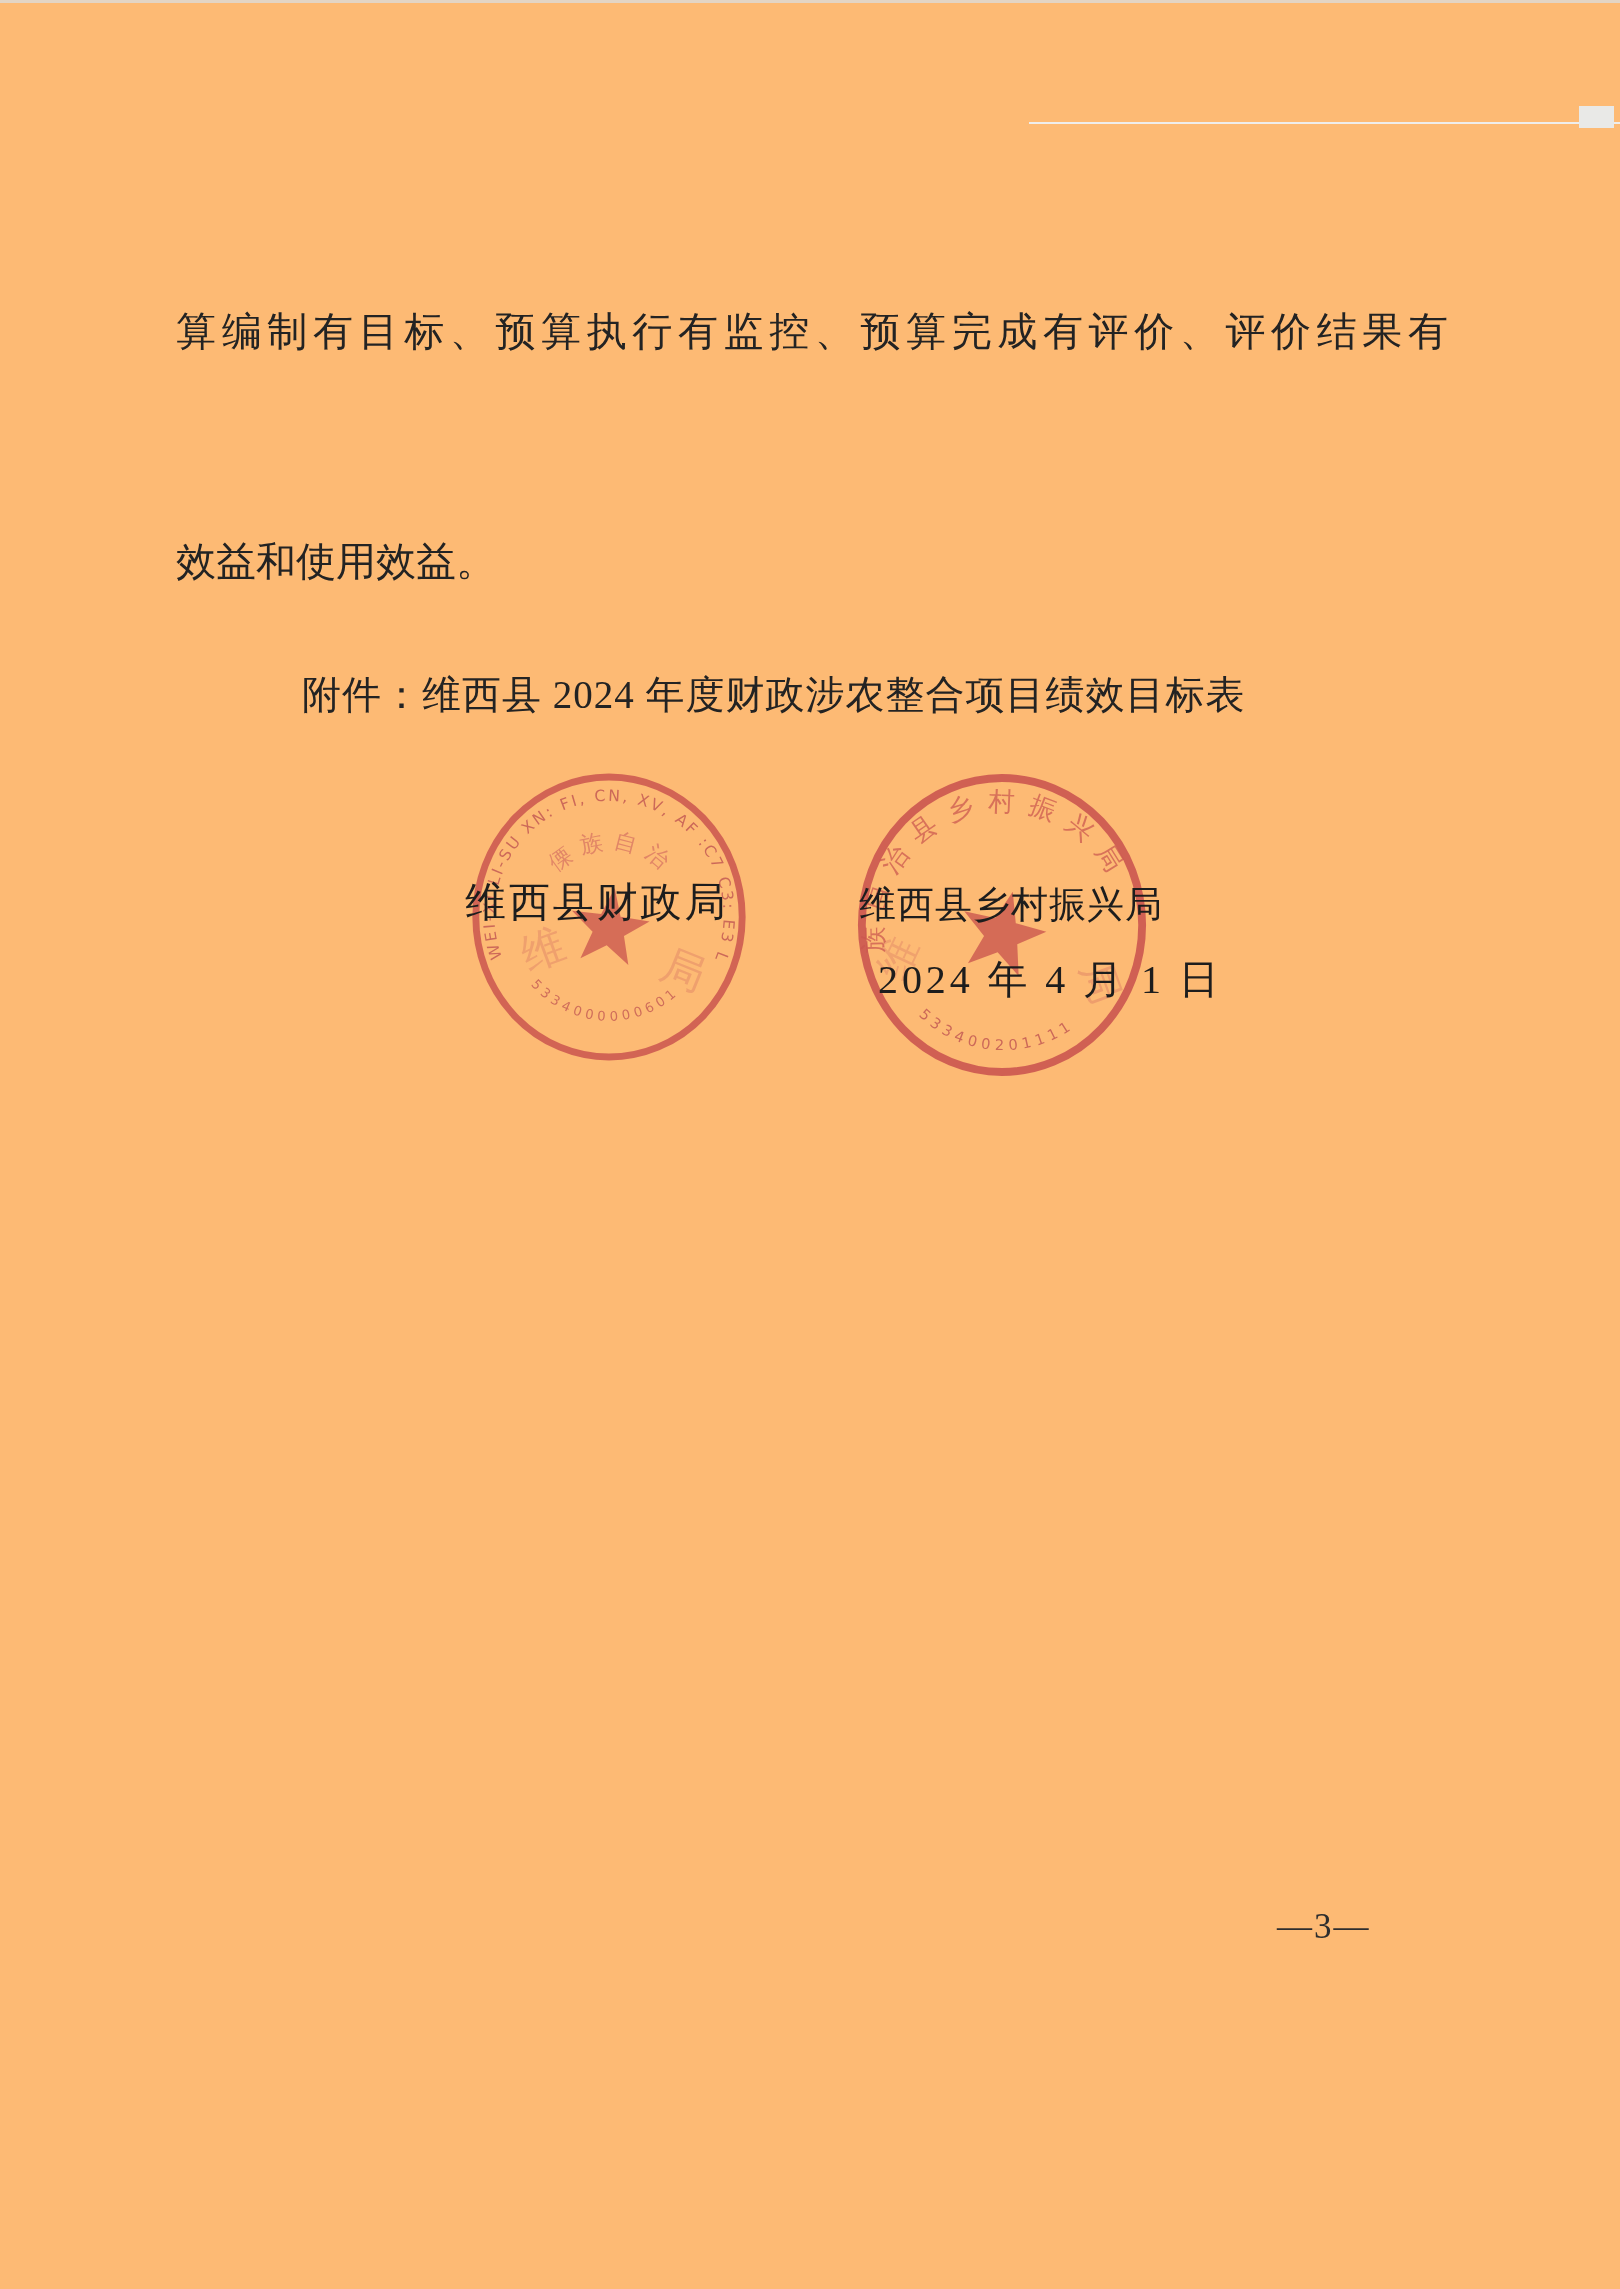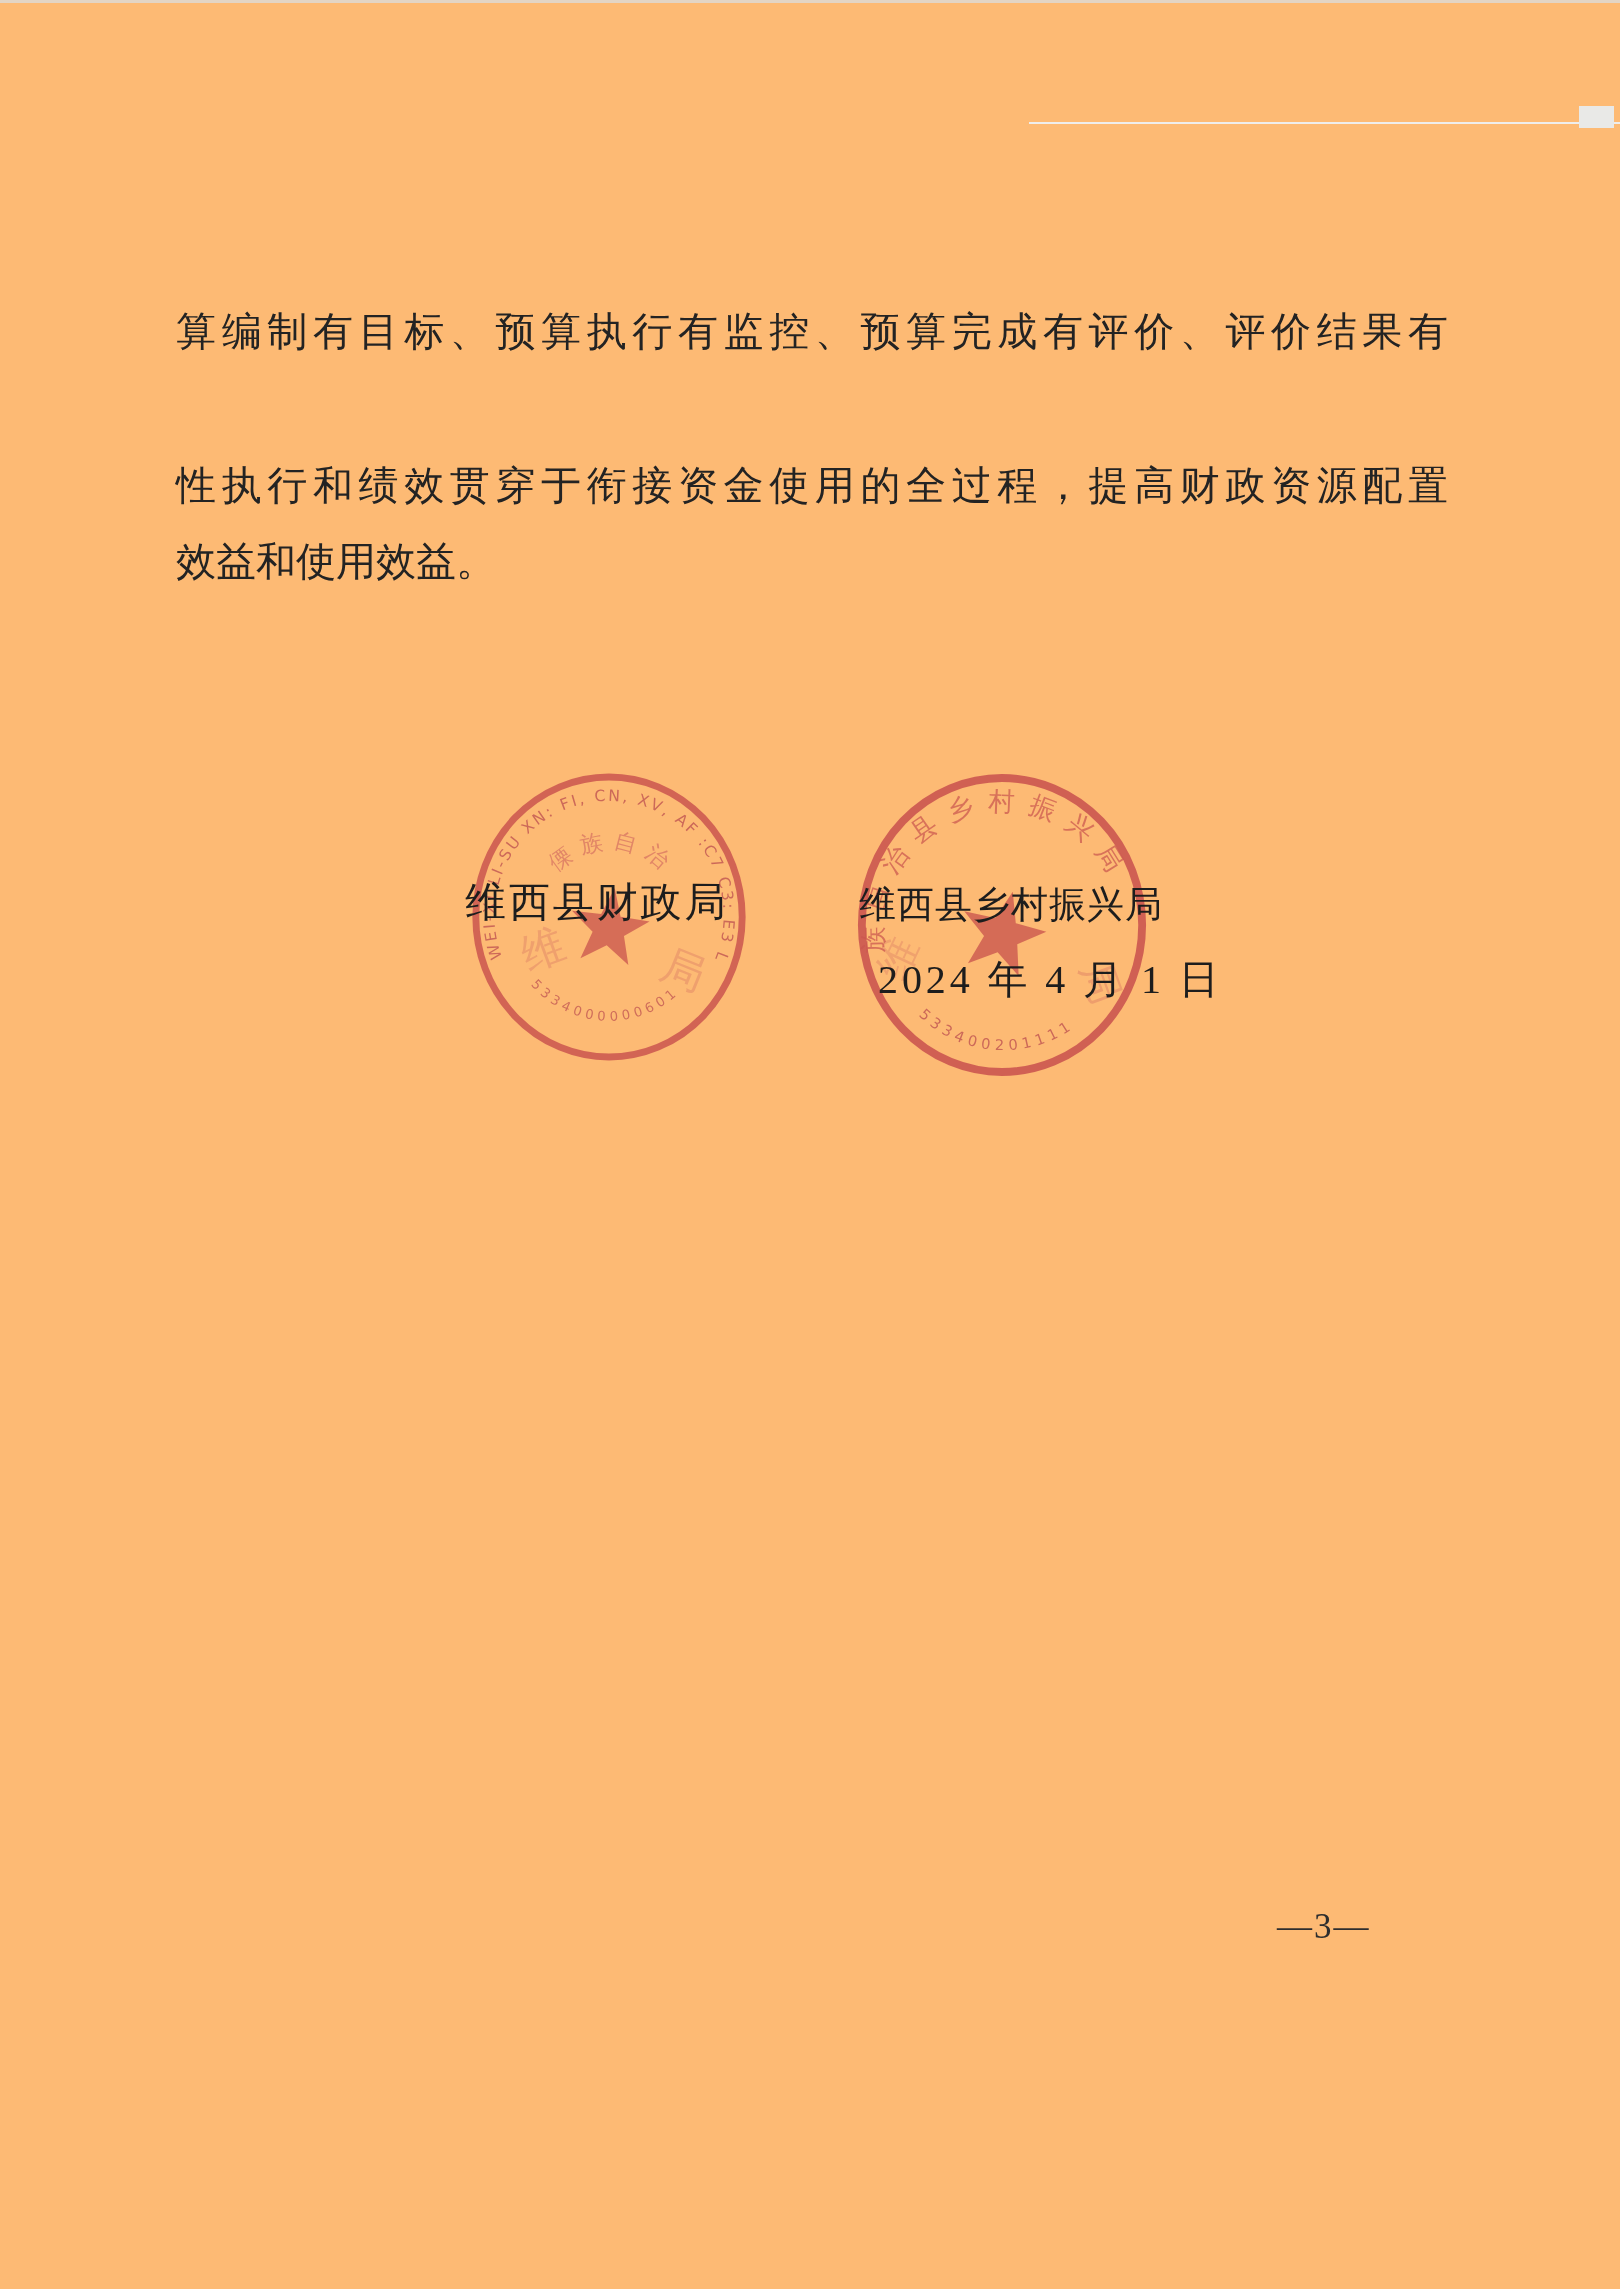--- a/index.html
+++ b/index.html
@@ -63,23 +63,23 @@
 </head>
 <body>
 
 <div class="page">
 
   <div class="scan-top-line"></div>
   <div class="scan-band-line"></div>
   <div class="scan-rect"></div>
 
   <div class="para-line justified" style="top:304px;">算编制有目标、预算执行有监控、预算完成有评价、评价结果有</div>
-  <div class="para-line justified" style="top:458px;">性执行和绩效贯穿于衔接资金使用的全过程，提高财政资源配置</div>
   <div class="para-line" style="top:534px;">效益和使用效益。</div>
 
+  <div class="attachment-line">附件：维西县 2024 年度财政涉农整合项目绩效目标表</div>
 
   <div class="seal" style="left:467px;top:770px;">
     <svg width="284" height="294" viewBox="0 0 290 300">
       <defs>
         <path id="l-top-arc" d="M 40,200 A 117,117 0 1 1 250,200" fill="none"></path>
         <path id="l-inner-arc" d="M 85,115 A 72,72 0 0 1 210,118" fill="none"></path>
         <path id="l-bottom-arc" d="M 55,205 A 105,105 0 0 0 235,205" fill="none"></path>
       </defs>
       <ellipse cx="145" cy="150" rx="136" ry="143" fill="none" stroke="#c8504d" stroke-width="7" opacity="0.82"></ellipse>
       <polygon points="0,-42 9.99,-13.75 39.95,-12.98 16.17,5.25 24.69,33.98 0,17 -24.69,33.98 -16.17,5.25 -39.95,-12.98 -9.99,-13.75" transform="translate(145,162) rotate(8)" fill="#cb574f" opacity="0.78"></polygon>

